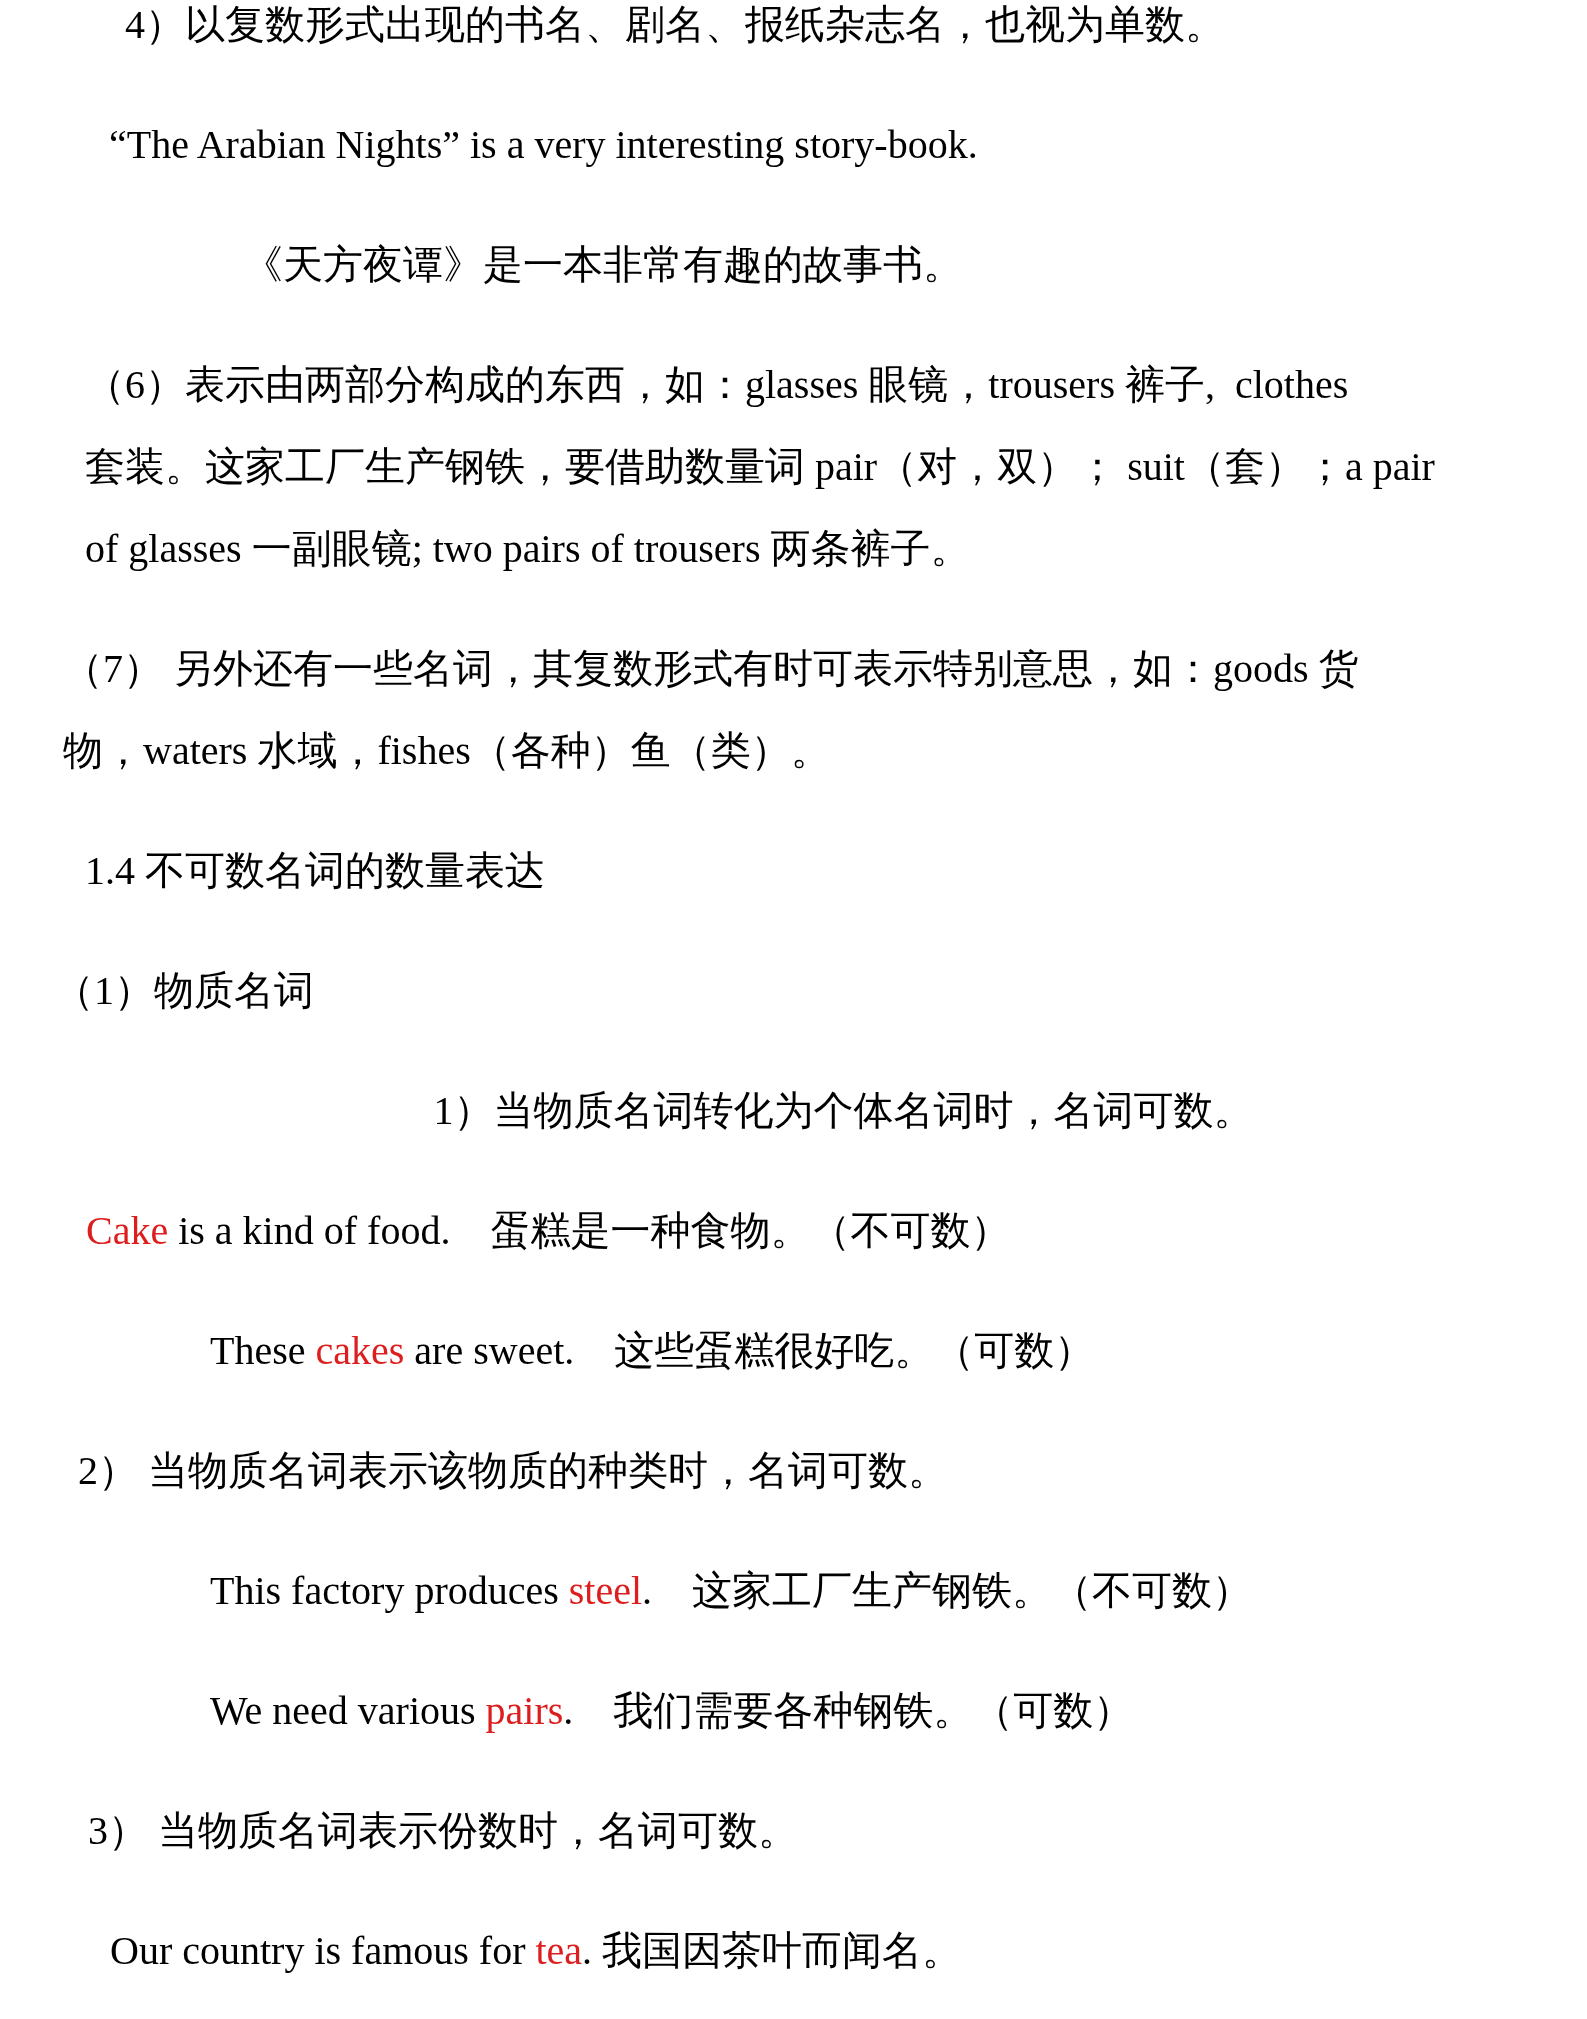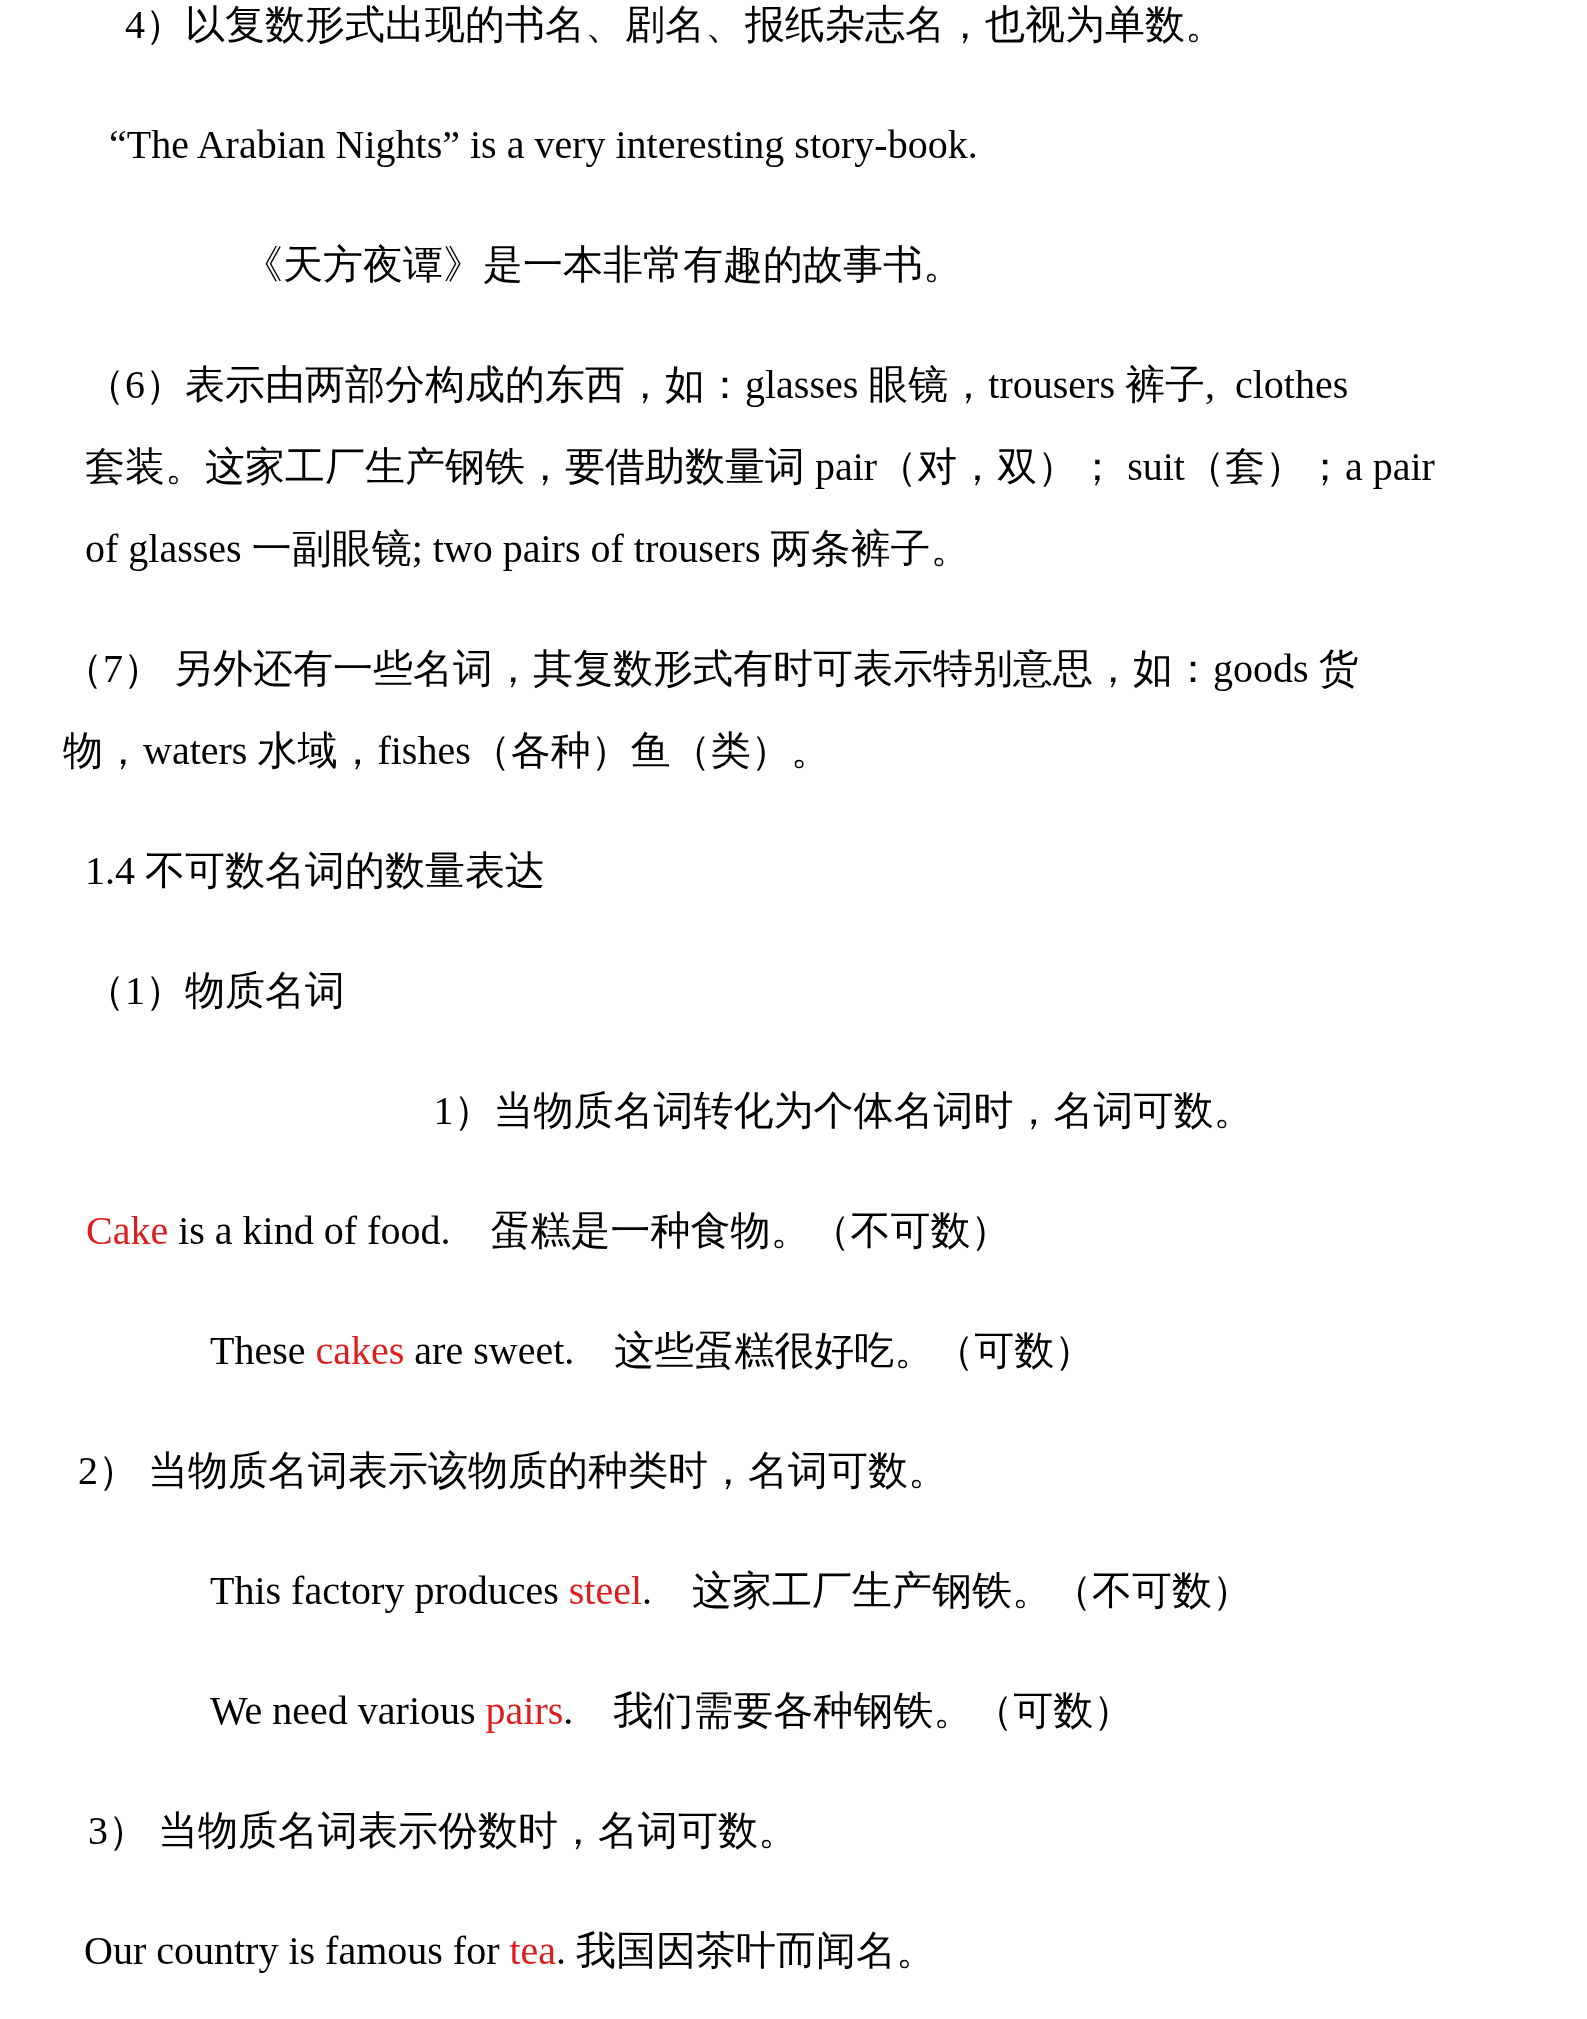--- a/index.html
+++ b/index.html
@@ -39,23 +39,23 @@
 <body style="background: rgb(255, 255, 255); color: rgb(0, 0, 0);">
 
 <main>
   <article id="doc-body">
       <div class="para" style="padding-left: 125px;"><div class="line"><span>4）以复数形式出现的书名、剧名、报纸杂志名，也视为单数。</span></div></div>
       <div class="para" style="padding-left: 109px;"><div class="line"><span>“The Arabian Nights” is a very interesting story-book.</span></div></div>
       <div class="para" style="padding-left: 243px;"><div class="line"><span>《天方夜谭》是一本非常有趣的故事书。</span></div></div>
       <div class="para" style="padding-left: 85px;"><div class="line"><span>（6）表示由两部分构成的东西，如：glasses 眼镜，trousers 裤子,  clothes</span></div><div class="line"><span>套装。这家工厂生产钢铁，要借助数量词 pair（对，双）； suit（套）；a pair</span></div><div class="line"><span>of glasses 一副眼镜; two pairs of trousers 两条裤子。</span></div></div>
       <div class="para" style="padding-left: 63px;"><div class="line"><span>（7） 另外还有一些名词，其复数形式有时可表示特别意思，如：goods 货</span></div><div class="line"><span>物，waters 水域，fishes（各种）鱼（类）。</span></div></div>
       <div class="para" style="padding-left: 85px;"><div class="line"><span>1.4 不可数名词的数量表达</span></div></div>
-      <div class="para" style="padding-left: 85px;"><div class="line"><span>（1）物质名词</span></div></div>
+      <div class="para" style="padding-left: 54px;"><div class="line"><span>（1）物质名词</span></div></div>
       <div class="para" style="padding-left: 160px; text-align: center;"><div class="line"><span>1）当物质名词转化为个体名词时，名词可数。</span></div></div>
       <div class="para" style="padding-left: 86px;"><div class="line"><span class="red">Cake</span><span> is a kind of food.　蛋糕是一种食物。（不可数）</span></div></div>
       <div class="para" style="padding-left: 210px;"><div class="line"><span>These </span><span class="red">cakes</span><span> are sweet.　这些蛋糕很好吃。（可数）</span></div></div>
       <div class="para" style="padding-left: 68px; margin-left: 10px;"><div class="line"><span>2） 当物质名词表示该物质的种类时，名词可数。</span></div></div>
       <div class="para" style="padding-left: 210px;"><div class="line"><span>This factory produces </span><span class="red">steel</span><span>.　这家工厂生产钢铁。（不可数）</span></div></div>
       <div class="para" style="padding-left: 210px;"><div class="line"><span>We need various </span><span class="red">pairs</span><span>.　我们需要各种钢铁。（可数）</span></div></div>
       <div class="para" style="padding-left: 88px;"><div class="line"><span>3） 当物质名词表示份数时，名词可数。</span></div></div>
-      <div class="para" style="padding-left: 84px;"><div class="line"><span>Our country is famous for </span><span class="red">tea</span><span>. 我国因茶叶而闻名。</span></div></div>
+      <div class="para" style="padding-left: 110px;"><div class="line"><span>Our country is famous for </span><span class="red">tea</span><span>. 我国因茶叶而闻名。</span></div></div>
     </article>
 </main>
 
 </body></html>

